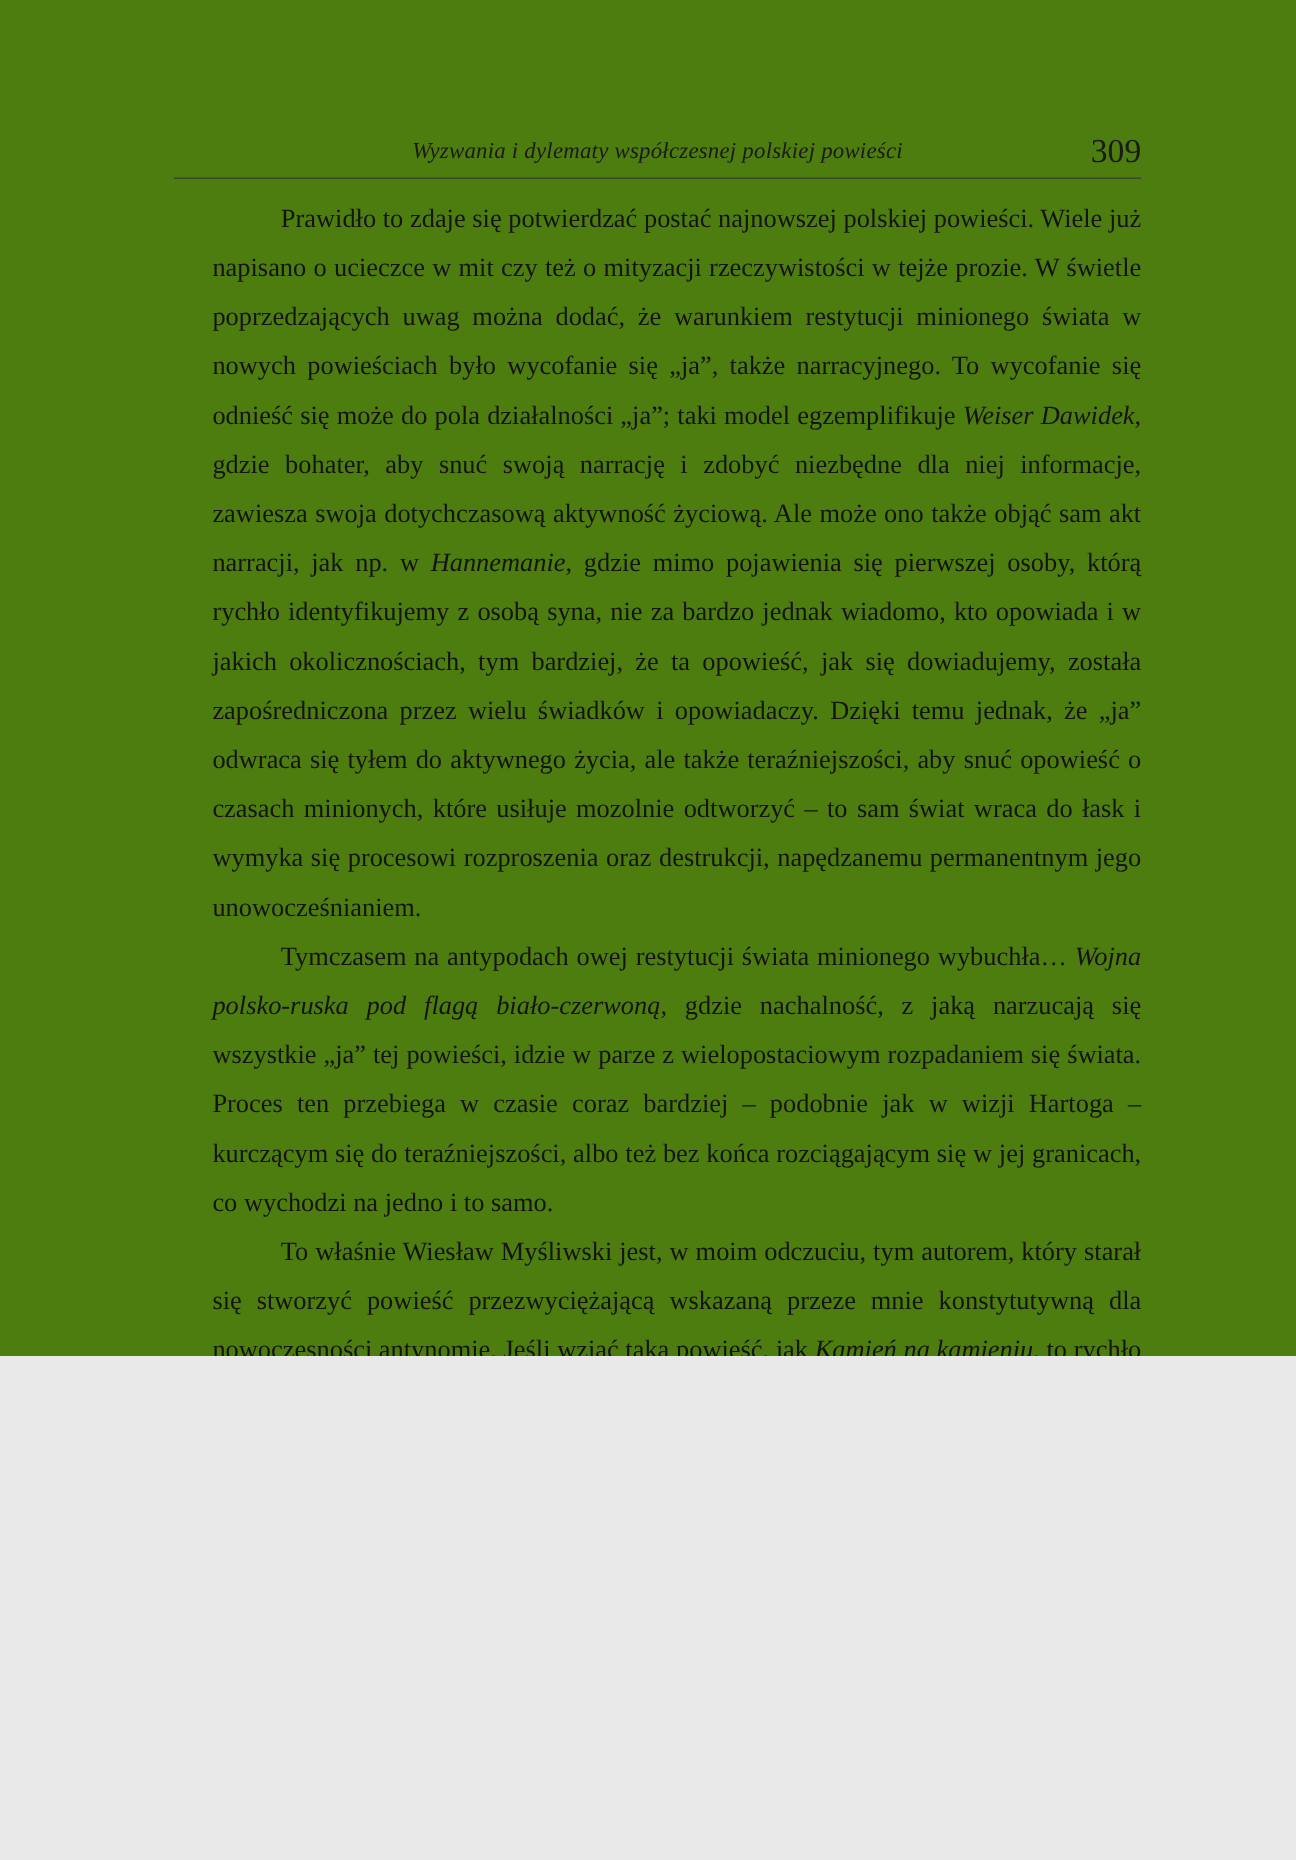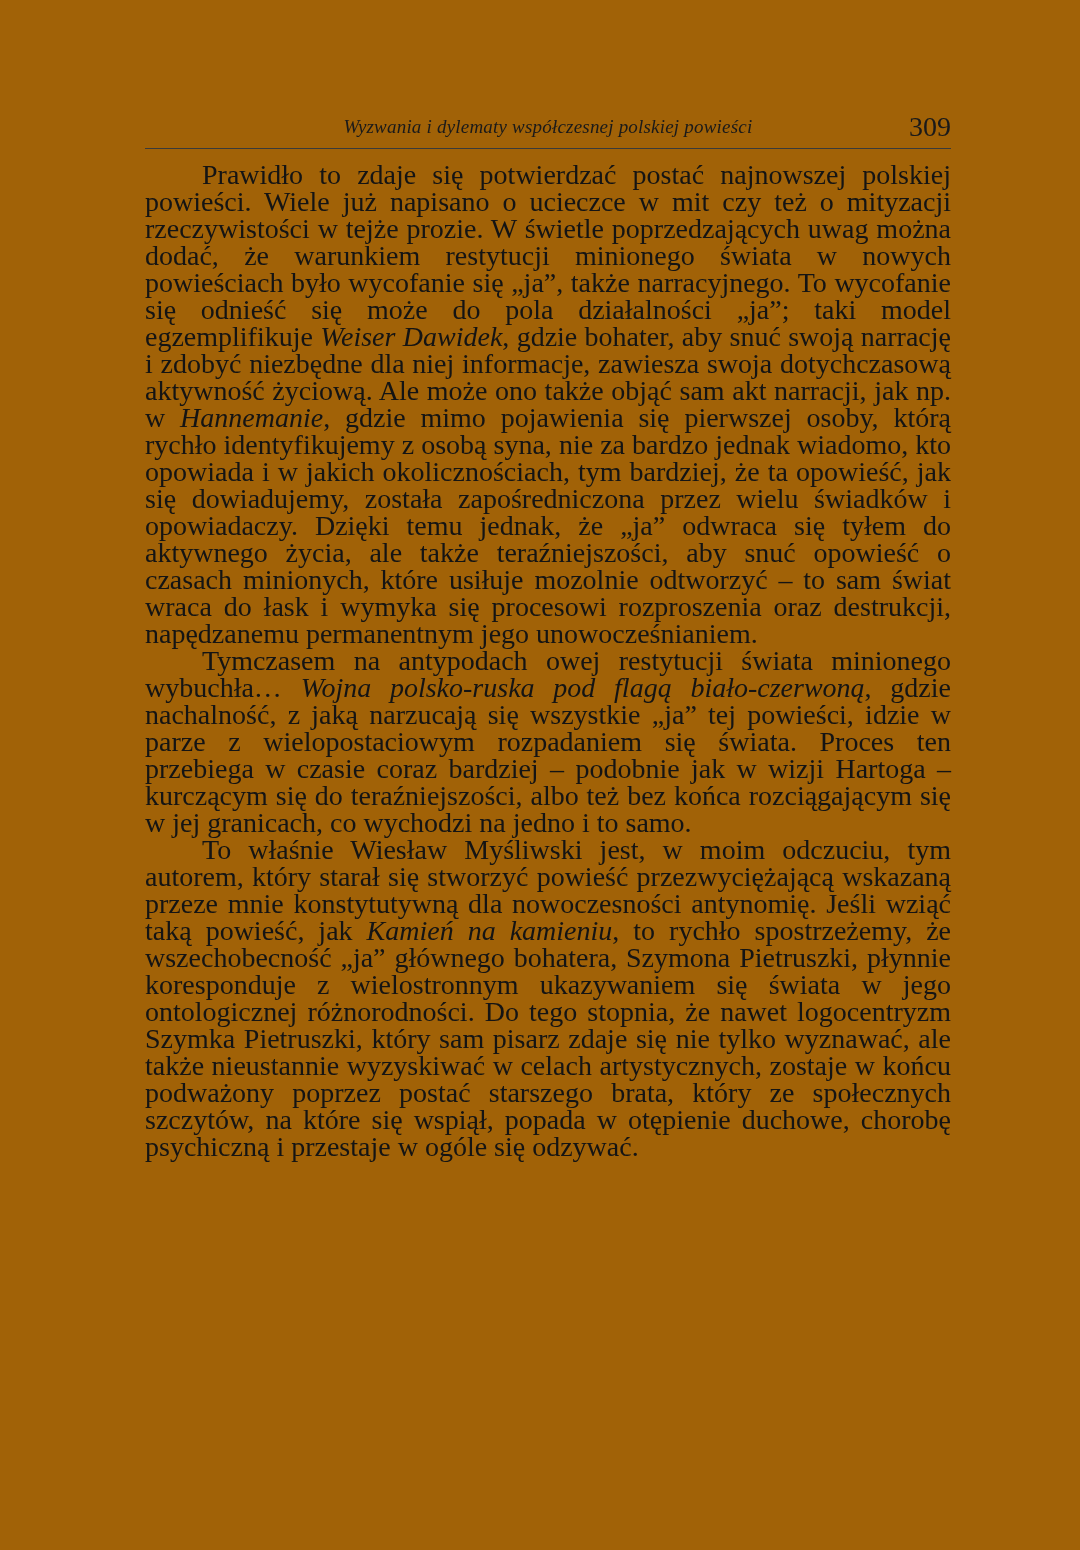--- a/index.html
+++ b/index.html
@@ -1,22 +1,22 @@
 <!DOCTYPE html>
 <html lang="pl"><head>
 <meta charset="utf-8">
 <style>
   * { margin: 0; padding: 0; box-sizing: border-box; }
   html, body { background: #e9e9e9; }
   .page {
     position: relative;
     width: 1080px;
-    height: 1550px;
+    height: 1130px;
     margin: 0 auto;
-    background: #a16207;
+    background: #4d7c0f;
     font-family: "Liberation Serif", "DejaVu Serif", serif;
     color: #141414;
     overflow: hidden;
   }
   .content {
     position: absolute;
     left: 145px;
     top: 108px;
     width: 806px;
   }
@@ -44,24 +44,25 @@
     margin-top: 25px;
   }
   .header-rule {
     width: 100%;
     height: 0;
     border-bottom: 1.6px solid #3a3a3a;
     margin-top: 6px;
   }
   .body-text {
     margin-top: 12px;
-    font-size: 28px;
-    line-height: 27px;
+    font-size: 22px;
+    line-height: 41px;
     text-align: justify;
     text-justify: inter-word;
+    margin-left: 32px;
   }
   .para {
     text-indent: 57px;
     hyphens: auto;
     -webkit-hyphens: auto;
   }
   .italic { font-style: italic; }
 </style>
 </head>
 <body>

